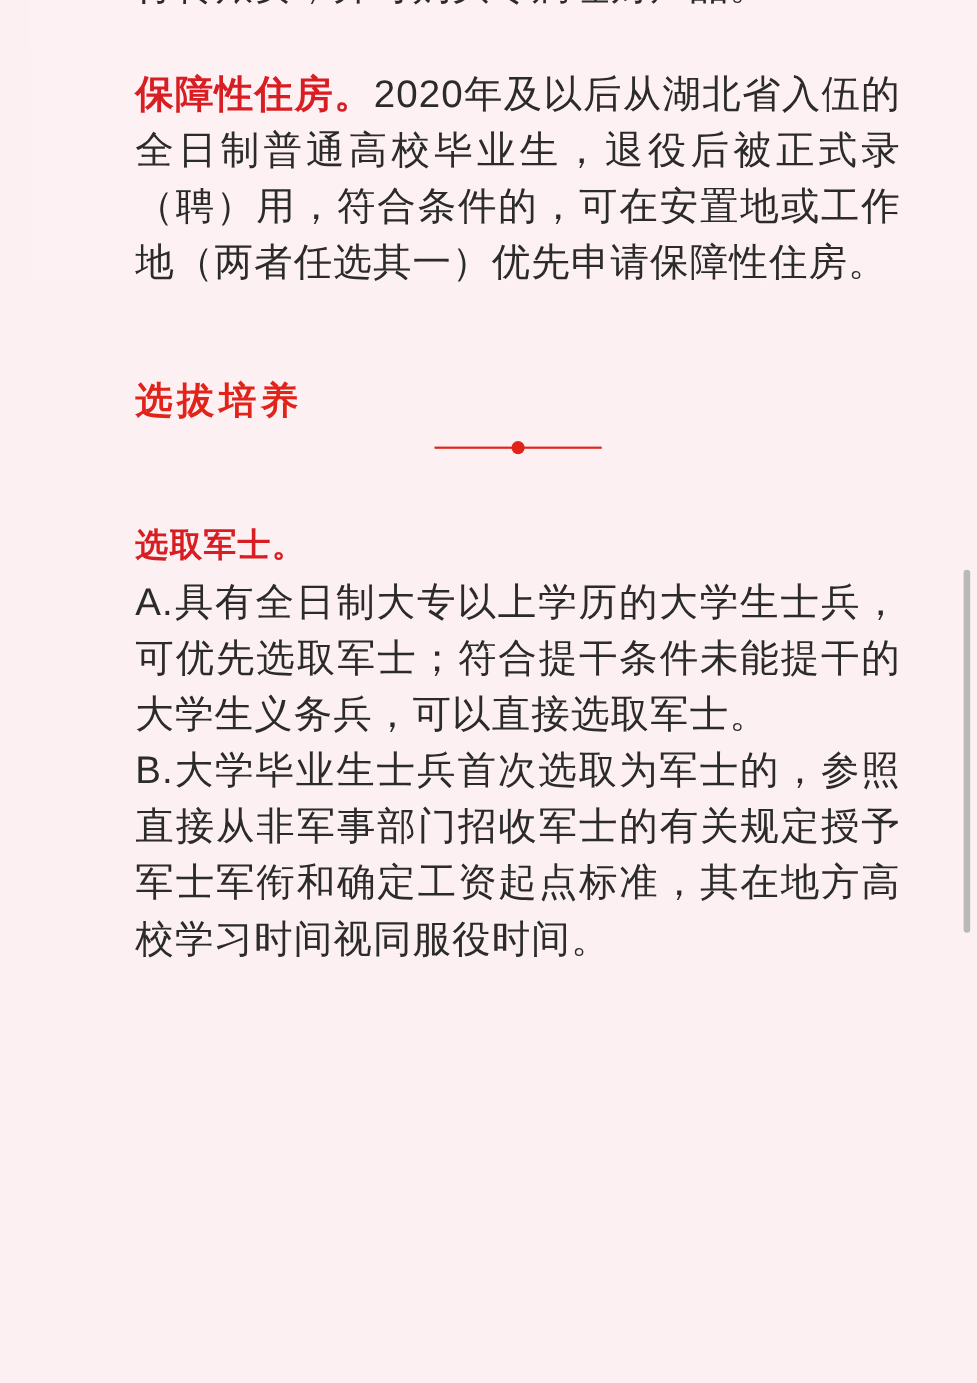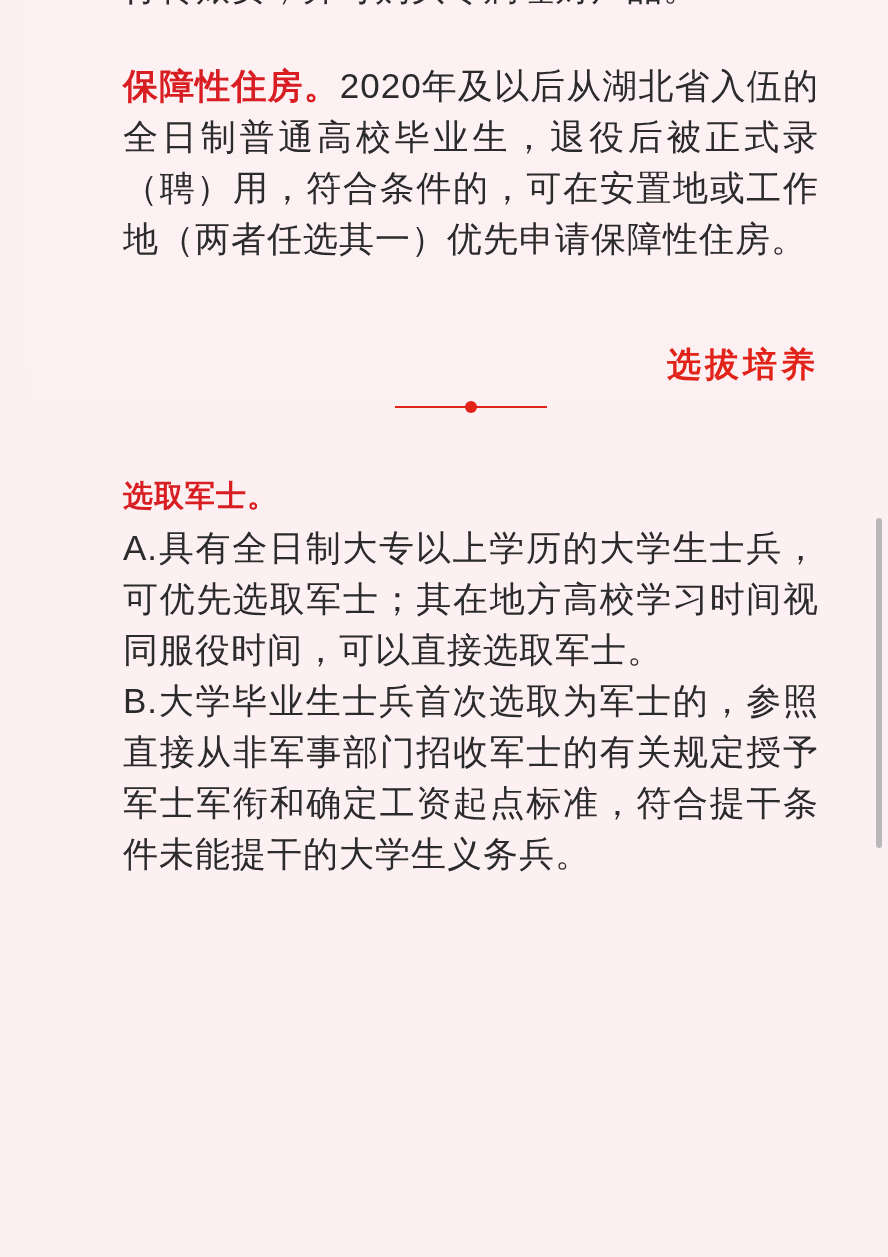--- a/index.html
+++ b/index.html
@@ -45,21 +45,21 @@
   .spacer-lg { height: 46px; }
   .spacer-md { height: 30px; }
 
   .redhead {
     color: #d81e22;
     font-weight: bold;
   }
   .blacktext { color: #2b2b2b; }
 
   .section-title-wrap {
-    text-align: right;
+    text-align: left;
     margin-top: 78px;
     margin-bottom: 10px;
   }
   .section-title {
     color: #e2231a;
     font-size: 34px;
     font-weight: bold;
     letter-spacing: 4px;
     line-height: 44px;
   }
@@ -144,22 +144,22 @@
       <div class="dot"></div>
     </div>
   </div>
 
   <div class="spacer-lg"></div>
 
   <div class="block">
     <div class="head-line">
       <span>选取军士</span><span>。</span>
     </div>
-    <div class="item-line">A.具有全日制大专以上学历的大学生士兵，可优先选取军士；其在地方高校学习时间视同服役时间，可以直接选取军士。</div>
-    <div class="item-line">B.大学毕业生士兵首次选取为军士的，参照直接从非军事部门招收军士的有关规定授予军士军衔和确定工资起点标准，符合提干条件未能提干的大学生义务兵。</div>
+    <div class="item-line">A.具有全日制大专以上学历的大学生士兵，可优先选取军士；符合提干条件未能提干的大学生义务兵，可以直接选取军士。</div>
+    <div class="item-line">B.大学毕业生士兵首次选取为军士的，参照直接从非军事部门招收军士的有关规定授予军士军衔和确定工资起点标准，其在地方高校学习时间视同服役时间。</div>
   </div>
 
   <div class="spacer-md"></div>
 
 
   <div class="bottom-fade"></div>
 </div>
 
 <div class="scrollbar"></div>
 

